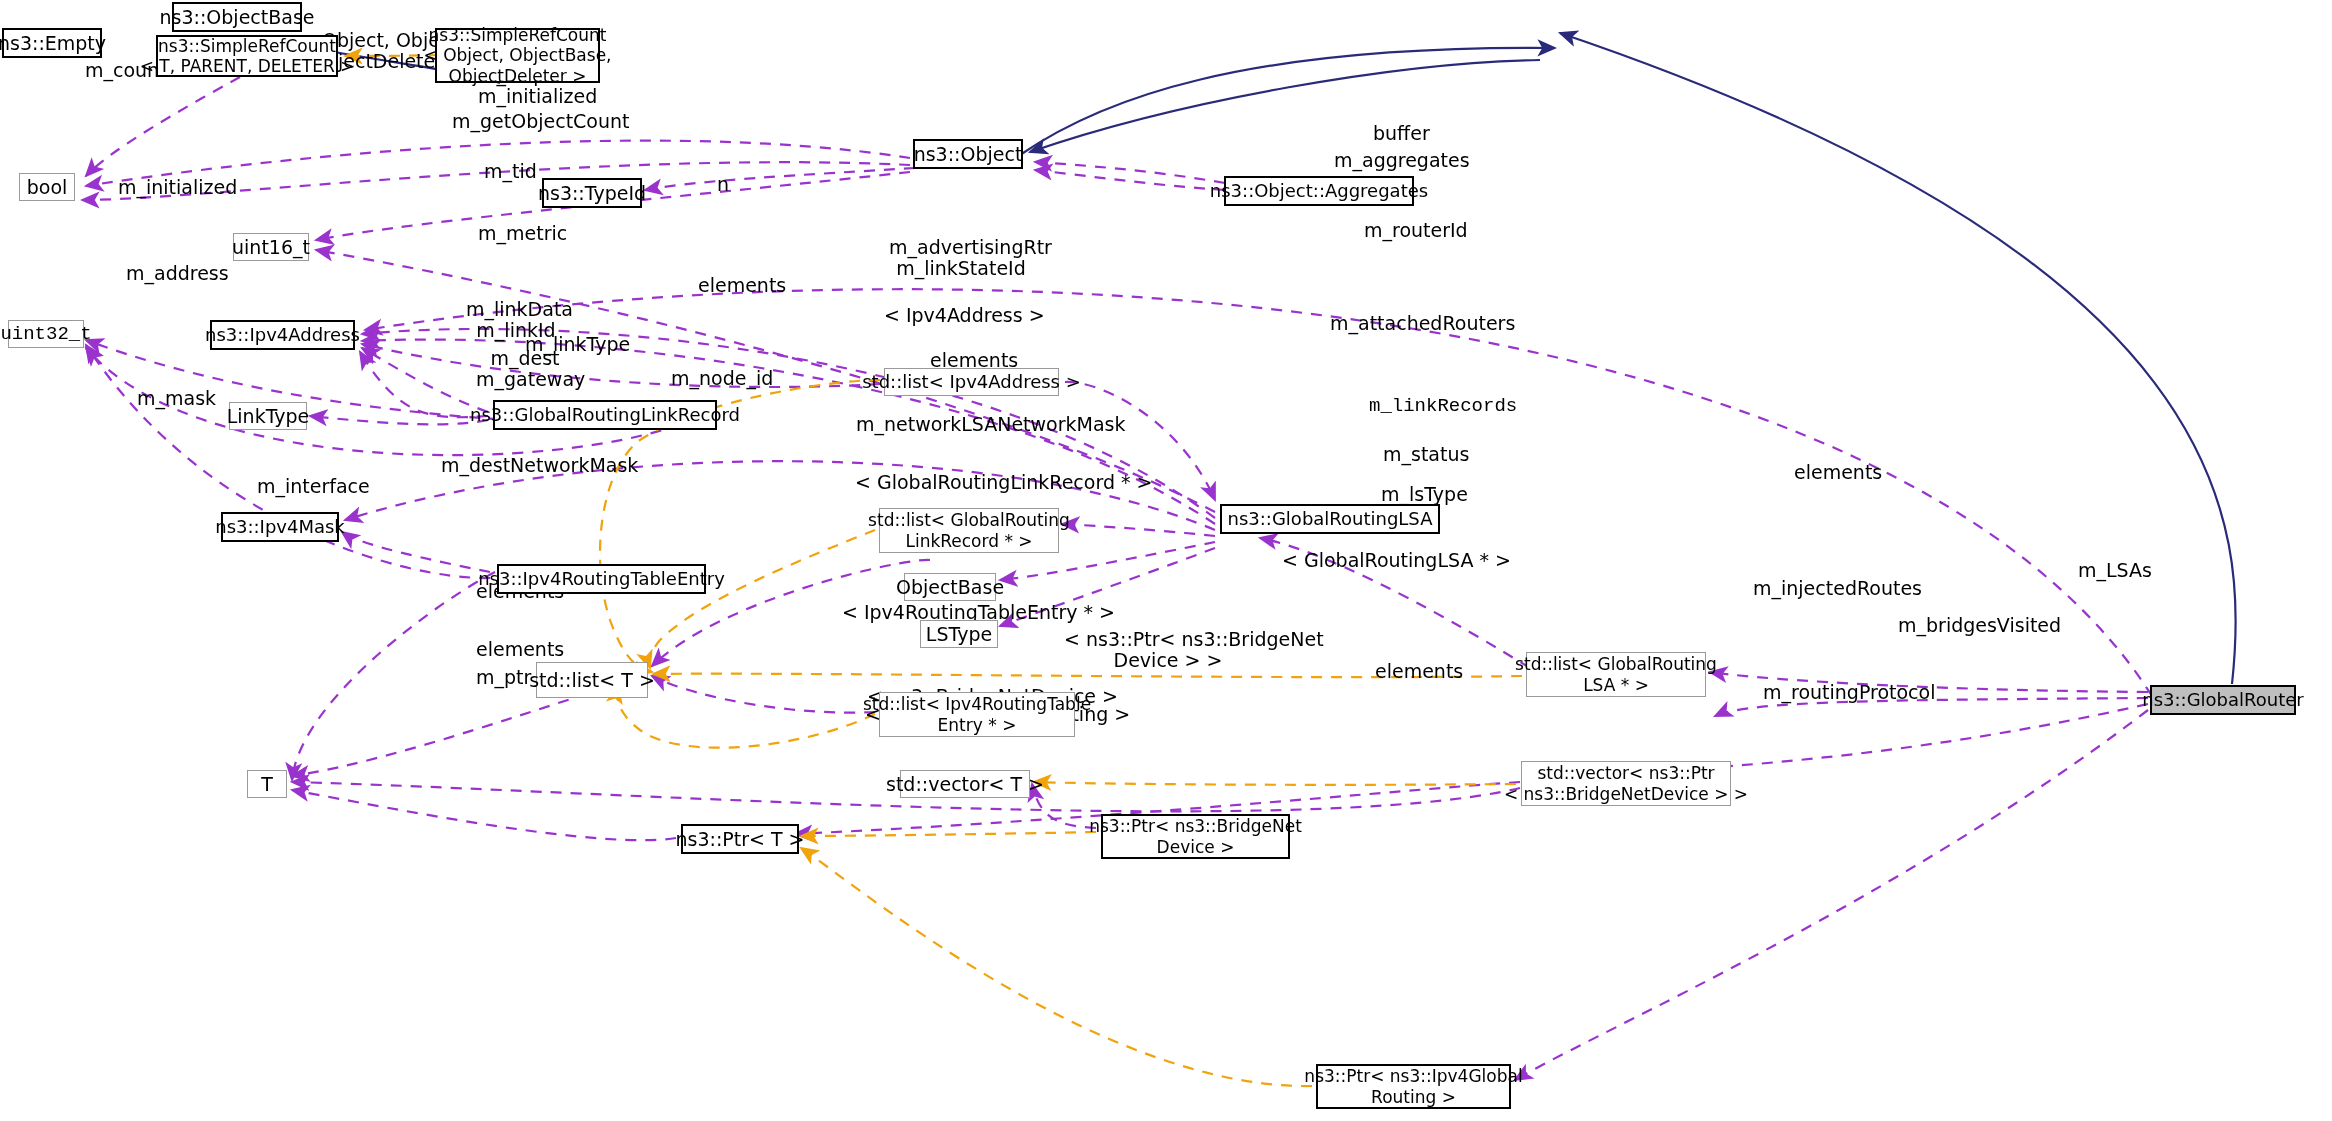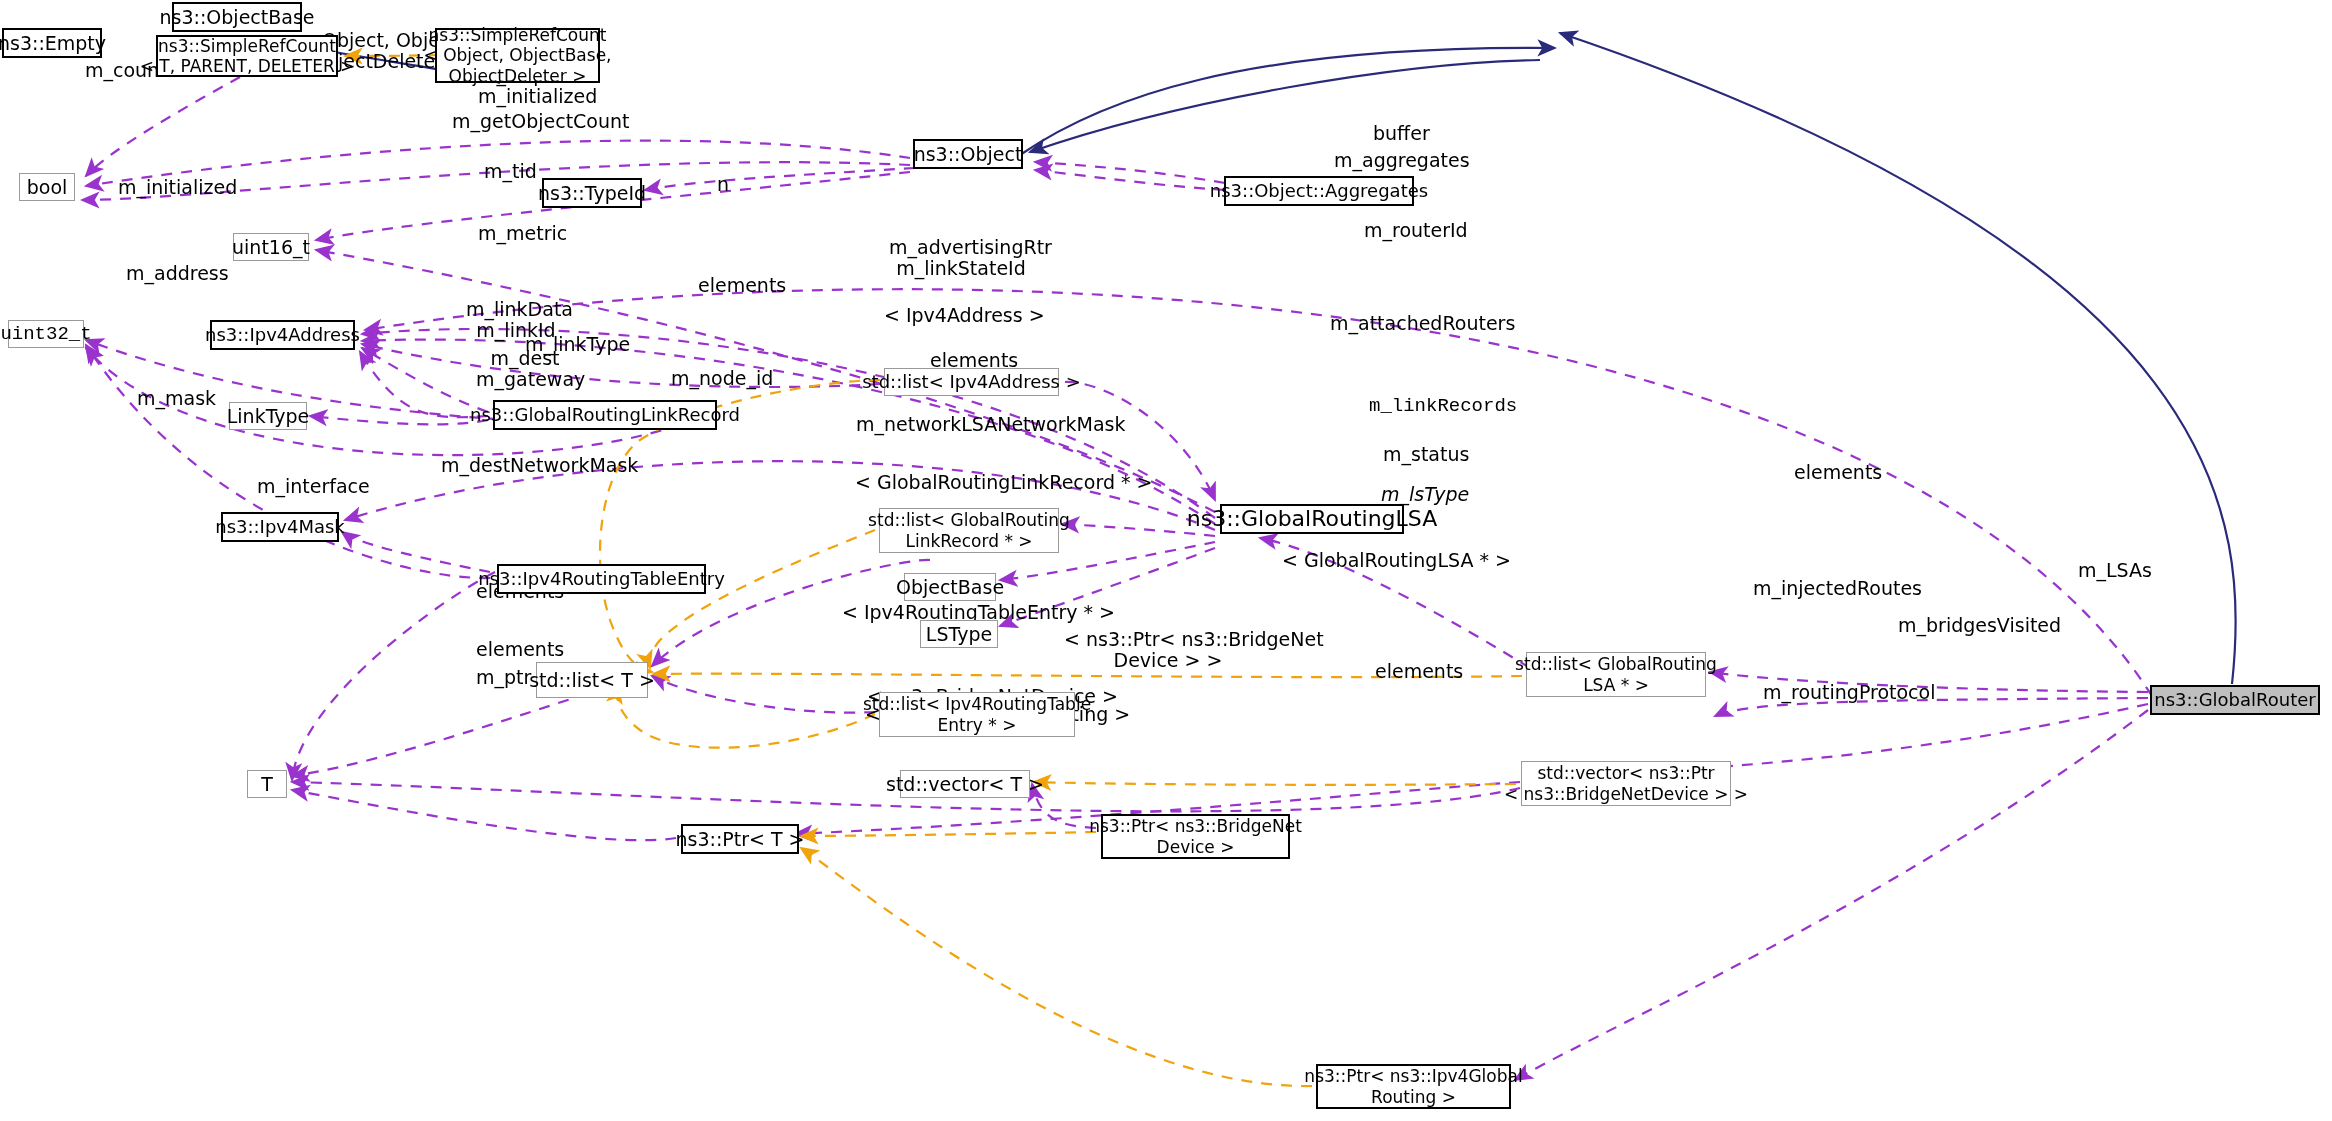--- a/index.html
+++ b/index.html
@@ -176,31 +176,31 @@
 
   <div class="node cls" style="left:497px;top:564px;width:209px;height:30px;font-size:18px;">ns3::Ipv4RoutingTableEntry</div>
 
   <div class="node tpl" style="left:879px;top:508px;width:180px;height:45px;font-size:17px;">std::list&lt; GlobalRouting
 LinkRecord * &gt;</div>
 
   <div class="node tpl" style="left:904px;top:573px;width:92px;height:28px;">ObjectBase</div>
 
   <div class="node tpl" style="left:920px;top:620px;width:78px;height:28px;">LSType</div>
 
-  <div class="node cls" style="left:1220px;top:504px;width:184px;height:30px;font-size:22px;">ns3::GlobalRoutingLSA</div>
+  <div class="node cls" style="left:1220px;top:504px;width:220px;height:30px;font-size:18px;">ns3::GlobalRoutingLSA</div>
 
   <div class="node tpl" style="left:536px;top:662px;width:112px;height:36px;">std::list&lt; T &gt;</div>
 
   <div class="node tpl" style="left:1526px;top:652px;width:180px;height:45px;font-size:17px;">std::list&lt; GlobalRouting
 LSA * &gt;</div>
 
   <div class="node tpl" style="left:879px;top:692px;width:196px;height:45px;font-size:17px;">std::list&lt; Ipv4RoutingTable
 Entry * &gt;</div>
 
-  <div class="node focus" style="left:2150px;top:685px;width:170px;height:30px;font-size:18px;">ns3::GlobalRouter</div>
+  <div class="node focus" style="left:2150px;top:685px;width:146px;height:30px;font-size:18px;">ns3::GlobalRouter</div>
 
   <div class="node tpl" style="left:247px;top:770px;width:40px;height:28px;">T</div>
 
   <div class="node tpl" style="left:900px;top:770px;width:130px;height:28px;">std::vector&lt; T &gt;</div>
 
   <div class="node tpl" style="left:1521px;top:761px;width:210px;height:45px;font-size:17px;">std::vector&lt; ns3::Ptr
 &lt; ns3::BridgeNetDevice &gt; &gt;</div>
 
   <div class="node cls" style="left:681px;top:824px;width:118px;height:30px;">ns3::Ptr&lt; T &gt;</div>
 
@@ -237,21 +237,21 @@
   <div class="edge-label" style="left:476px;top:348px;width:98px;">m_dest
 m_gateway</div>
   <div class="edge-label" style="left:671px;top:368px;width:92px;">m_node_id</div>
   <div class="edge-label" style="left:137px;top:388px;width:74px;">m_mask</div>
   <div class="edge-label" style="left:856px;top:414px;width:216px;">m_networkLSANetworkMask</div>
   <div class="edge-label" style="left:1369px;top:396px;width:118px;font-family:Liberation Mono, monospace;">m_linkRecords</div>
   <div class="edge-label" style="left:1383px;top:444px;width:80px;">m_status</div>
   <div class="edge-label" style="left:441px;top:455px;width:170px;">m_destNetworkMask</div>
   <div class="edge-label" style="left:1794px;top:462px;width:82px;">elements</div>
   <div class="edge-label" style="left:855px;top:472px;width:236px;">&lt; GlobalRoutingLinkRecord * &gt;</div>
-  <div class="edge-label" style="left:1381px;top:484px;width:80px;font-style:italic;">m_lsType</div>
+  <div class="edge-label" style="left:1381px;top:484px;width:80px;">m_lsType</div>
   <div class="edge-label" style="left:257px;top:476px;width:98px;">m_interface</div>
   <div class="edge-label" style="left:920px;top:531px;width:82px;">elements</div>
   <div class="edge-label" style="left:1282px;top:550px;width:194px;">&lt; GlobalRoutingLSA * &gt;</div>
   <div class="edge-label" style="left:2078px;top:560px;width:70px;">m_LSAs</div>
   <div class="edge-label" style="left:476px;top:581px;width:82px;">elements</div>
   <div class="edge-label" style="left:1753px;top:578px;width:146px;">m_injectedRoutes</div>
   <div class="edge-label" style="left:842px;top:602px;width:228px;">&lt; Ipv4RoutingTableEntry * &gt;</div>
   <div class="edge-label" style="left:1898px;top:615px;width:140px;">m_bridgesVisited</div>
   <div class="edge-label" style="left:1064px;top:629px;width:208px;">&lt; ns3::Ptr&lt; ns3::BridgeNet
 Device &gt; &gt;</div>

